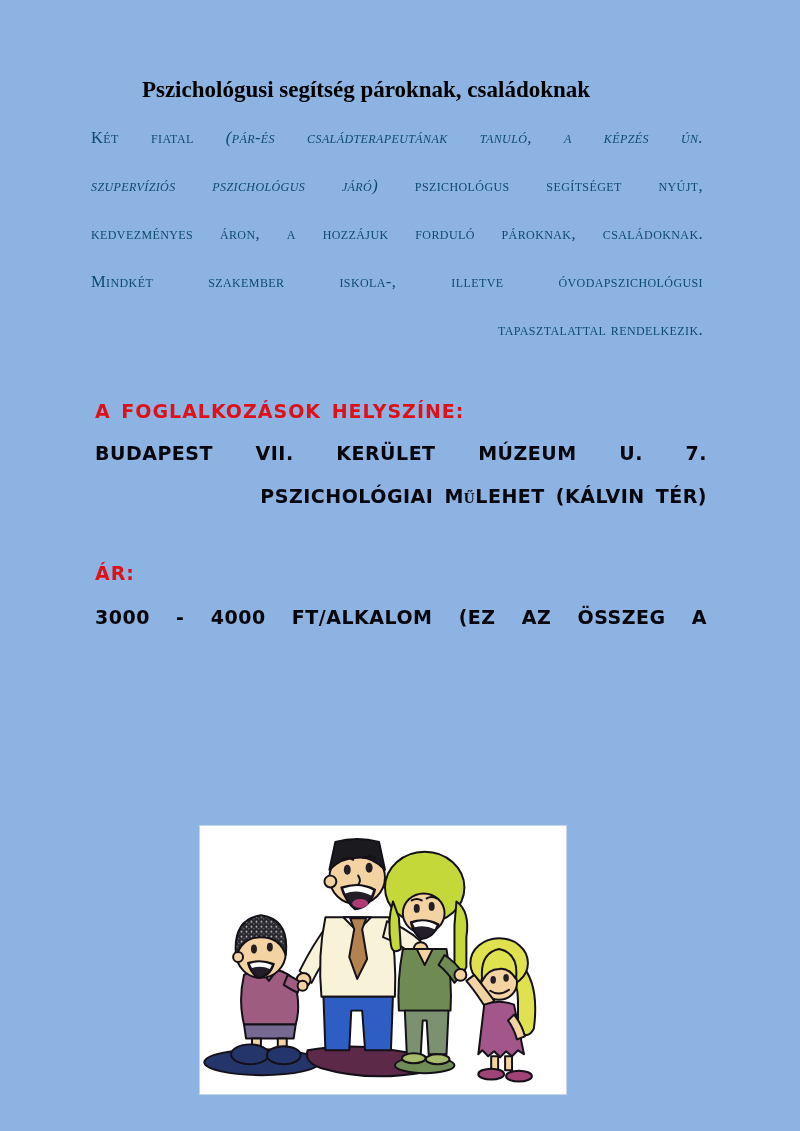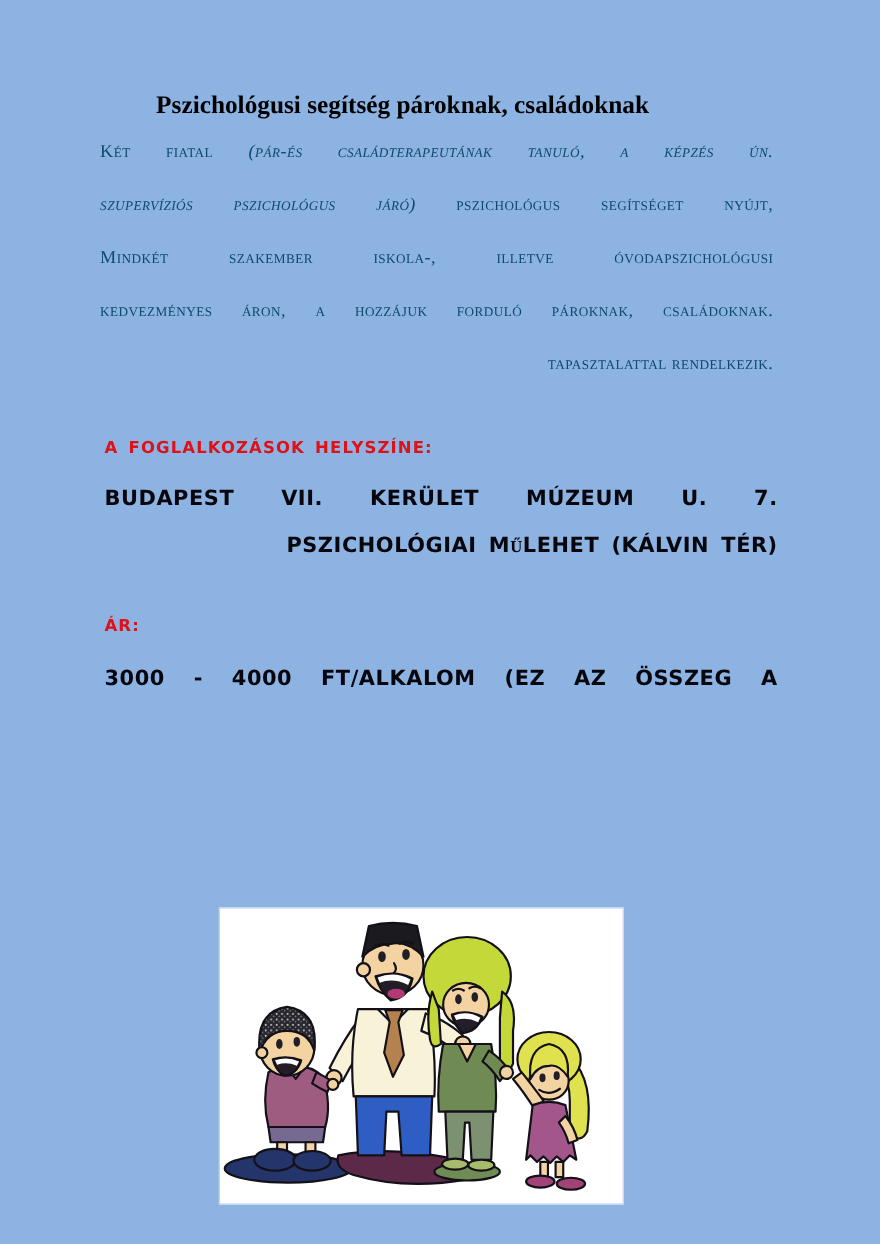--- a/index.html
+++ b/index.html
@@ -1,28 +1,28 @@
 <!DOCTYPE html>
 <html style="--page_bg: #8DB3E2; --accent_red: #DE1118; --link_blue: #2323DC; --text_black: #06060C; --ill_outline: #141018; --ill_skin: #F4D3A2; --ill_hair_dark: #1B1B1F; --ill_hair_green: #C5D83A; --ill_hair_blonde: #DFE14E; --ill_shirt_ivory: #F7F2D8; --ill_tie_brown: #B3824E; --ill_pants_blue: #2E5EC4; --ill_top_olive: #6F8A52; --ill_pants_olive: #7B9170; --ill_shoe_green: #A6BB6B; --ill_shadow_green: #6F8C55; --ill_shirt_plum: #9D5C80; --ill_shorts_slate: #776A92; --ill_shoe_navy: #24356B; --ill_shadow_maroon: #5C2A48; --ill_dress_mauve: #A2568A; --ill_slipper_plum: #A04376; --ill_mouth_dark: #221D26; --ill_tongue: #B23A74; --ill_collar_plum: #B27A9E;"><head>
 <meta charset="utf-8">
 <style>
   html,body{margin:0;padding:0;}
   .page{position:relative;width:800px;height:1131px;background:var(--page_bg,#8DB3E2);overflow:hidden;
         font-family:"Liberation Sans",sans-serif;}
-  .title{position:absolute;top:68px;left:0;width:732px;text-align:center;
+  .title{position:absolute;top:62px;left:0;width:732px;text-align:center;
          font-family:"Liberation Serif","DejaVu Serif",serif;font-weight:bold;font-size:23px;color:#000;}
   .intro{position:absolute;top:114px;left:91px;width:612px;
          font-family:"Liberation Serif","DejaVu Serif",serif;font-variant:small-caps;
          font-size:16.5px;letter-spacing:.4px;color:#0c4a6e;}
   .intro .tline{line-height:48px;height:48px;overflow:hidden;}
   .tline-fill{text-align:justify;text-align-last:justify;-moz-text-align-last:justify;}
   .tline-left{text-align:right;}
   .display{font-family:"DejaVu Sans","Liberation Sans",sans-serif;font-weight:bold;
            color:var(--text_black,#06060C);letter-spacing:.5px;}
-  .red-heading{position:absolute;left:95px;font-size:15px;line-height:26px;
+  .red-heading{position:absolute;left:95px;font-size:19px;line-height:26px;
                color:var(--accent_red,#DE1118);letter-spacing:1px;word-spacing:3px;}
   #h-location{top:382px;}
   #h-price{top:544px;}
   #h-contact{top:710px;}
   .block{position:absolute;left:95px;width:612px;font-size:19px;word-spacing:4px;}
   .block .tline{line-height:43px;height:43px;overflow:hidden;}
   #location{top:432px;}
   #price{top:596px;}
   .email-line{position:absolute;top:772px;left:95px;width:680px;font-size:19px;
               word-spacing:3px;white-space:nowrap;}
@@ -48,22 +48,22 @@
 </head>
 <body>
 
 <div class="page">
 
   <h1 class="title">Pszichológusi segítség pároknak, családoknak</h1>
 
   <div class="intro">
       <div class="tline tline-fill"><span>Két fiatal </span><em>(pár-és családterapeutának tanuló, a képzés ún.</em></div>
       <div class="tline tline-fill"><em>szupervíziós pszichológus járó)</em><span> pszichológus segítséget nyújt,</span></div>
+      <div class="tline tline-fill"><span>kedvezményes áron, a hozzájuk forduló pároknak, családoknak.</span></div>
       <div class="tline tline-fill"><span>Mindkét szakember iskola-, illetve óvodapszichológusi</span></div>
-      <div class="tline tline-fill"><span>kedvezményes áron, a hozzájuk forduló pároknak, családoknak.</span></div>
       <div class="tline tline-left"><span>tapasztalattal rendelkezik.</span></div>
     </div>
 
   <h2 class="display red-heading" id="h-location">A FOGLALKOZÁSOK HELYSZÍNE:</h2>
 
   <div class="display block" id="location">
       <div class="tline tline-fill"><span>BUDAPEST VII. KERÜLET MÚZEUM U. 7. SZKARABEUSZ</span></div>
       <div class="tline tline-left"><span>PSZICHOLÓGIAI M</span><span class="run-fallback">Ű</span><span>LEHET (KÁLVIN TÉR)</span></div>
     </div>
 

